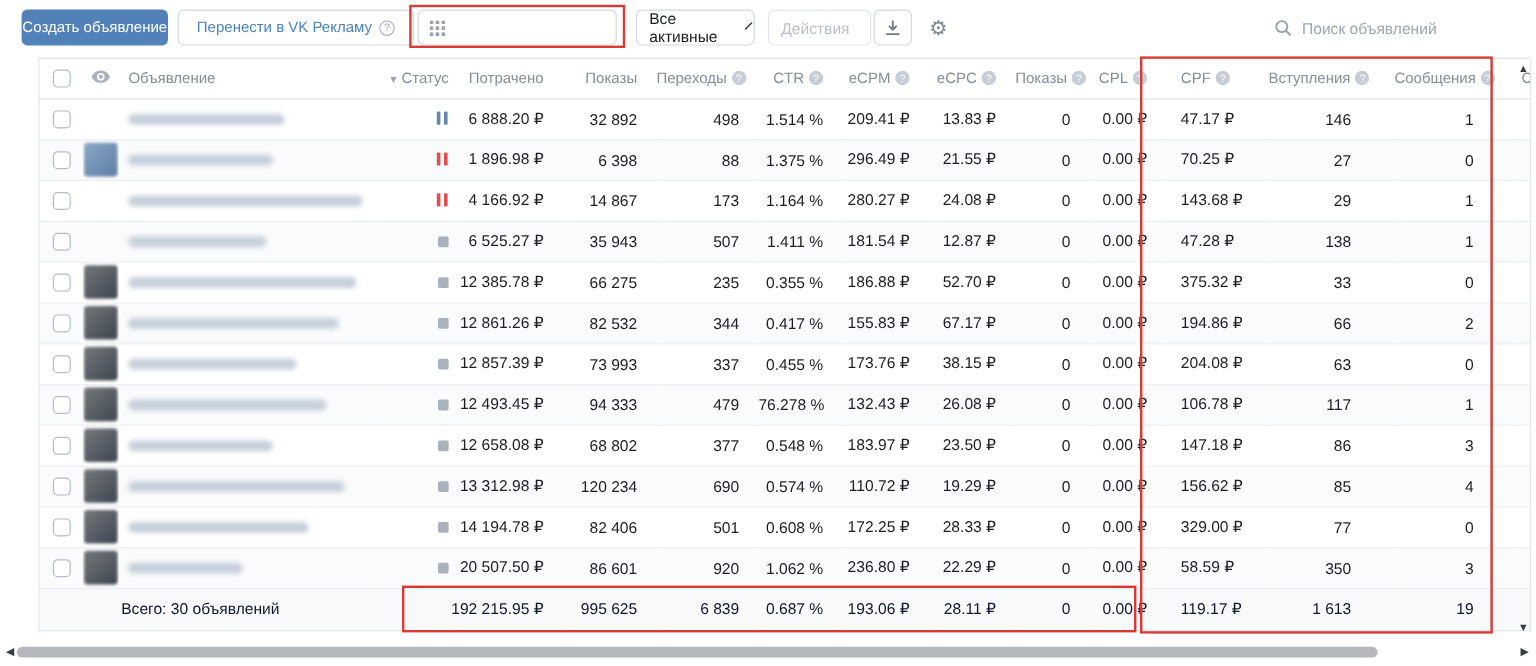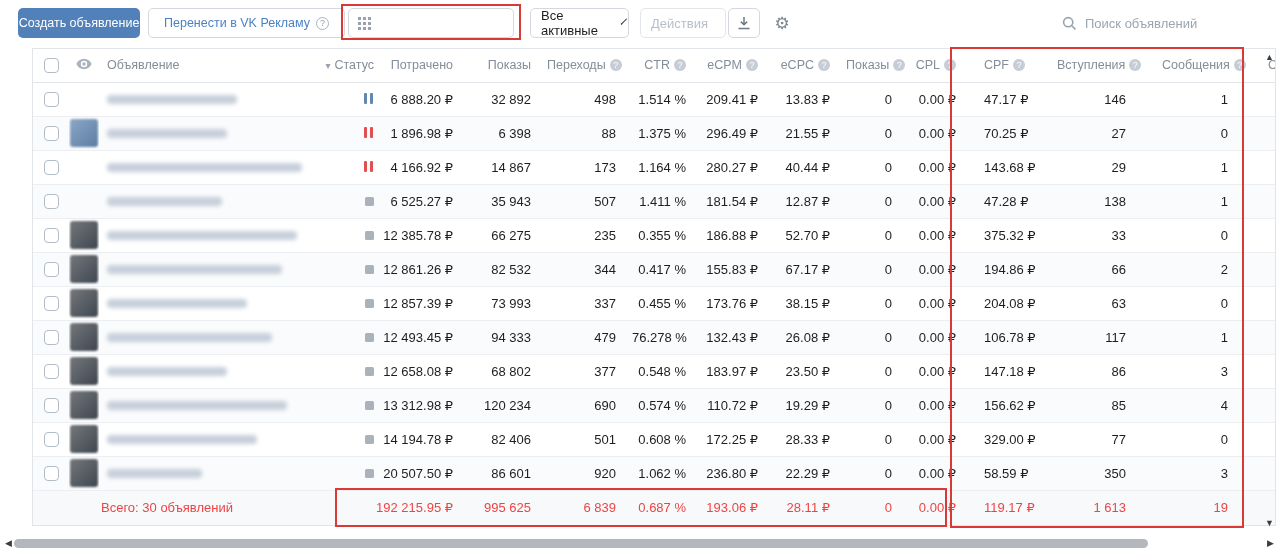--- a/index.html
+++ b/index.html
@@ -43,21 +43,21 @@
 
   
   .table-wrap {
     position:absolute; left:32px; top:48px; width:1244px;
     border:1px solid #e1e4e8; background:#fff; overflow:hidden;
   }
   table { border-collapse:collapse; table-layout:fixed; width:1269px; font-size:13px; }
   thead th { height:33px; font-weight:400; color:#848e99; font-size:12.5px; border-bottom:1px solid #e1e4e8; white-space:nowrap; overflow:hidden; }
   tbody td { height:34px; border-bottom:1px solid #eceef1; white-space:nowrap; overflow:hidden; }
   tbody tr:nth-child(even) td { background:#fafbfc; }
-  tfoot td { height:35px; background:#f8f9fa; border-top:1px solid #e1e4e8; color:#ef4444; white-space:nowrap; }
+  tfoot td { height:35px; background:#f8f9fa; border-top:1px solid #e1e4e8; color:#0f172a; white-space:nowrap; }
   .col-cb, .col-eye { text-align:center; }
   .col-name { text-align:left; padding-left:8px; }
   .col-status { text-align:right; }
   .num { text-align:right; padding-right:16px; }
   .col-cpf { text-align:left; padding-left:12px; }
   .col-joins { text-align:right; padding-right:36px; }
   .col-messages { text-align:right; padding-right:34px;margin-left:22px; }
   .col-partial { text-align:left; padding-left:6px; color:#848e99; }
   .foot-label { text-align:left; padding-left:68px; }
 
@@ -234,21 +234,21 @@
           <td class="col-eye"></td>
           <td class="col-name">
             <div class="nameblur" style="width: 195px;"></div>
           </td>
           <td class="col-status"><span class="st-pause red"><i></i><i></i></span></td>
           <td class="num col-spent">4 166.92 ₽</td>
           <td class="num col-shows">14 867</td>
           <td class="num col-clicks">173</td>
           <td class="num col-ctr">1.164 %</td>
           <td class="num col-ecpm">280.27 ₽</td>
-          <td class="num col-ecpc">40.44 ₽</td>
+          <td class="num col-ecpc">24.08 ₽</td>
           <td class="num col-leads">0</td>
           <td class="num col-cpl">0.00 ₽</td>
           <td class="col-cpf">143.68 ₽</td>
           <td class="col-joins">29</td>
           <td class="col-messages">1</td>
           <td class="col-partial"></td>
         </tr>
         <tr>
           <td class="col-cb"><span class="cb"></span></td>
           <td class="col-eye"></td>

